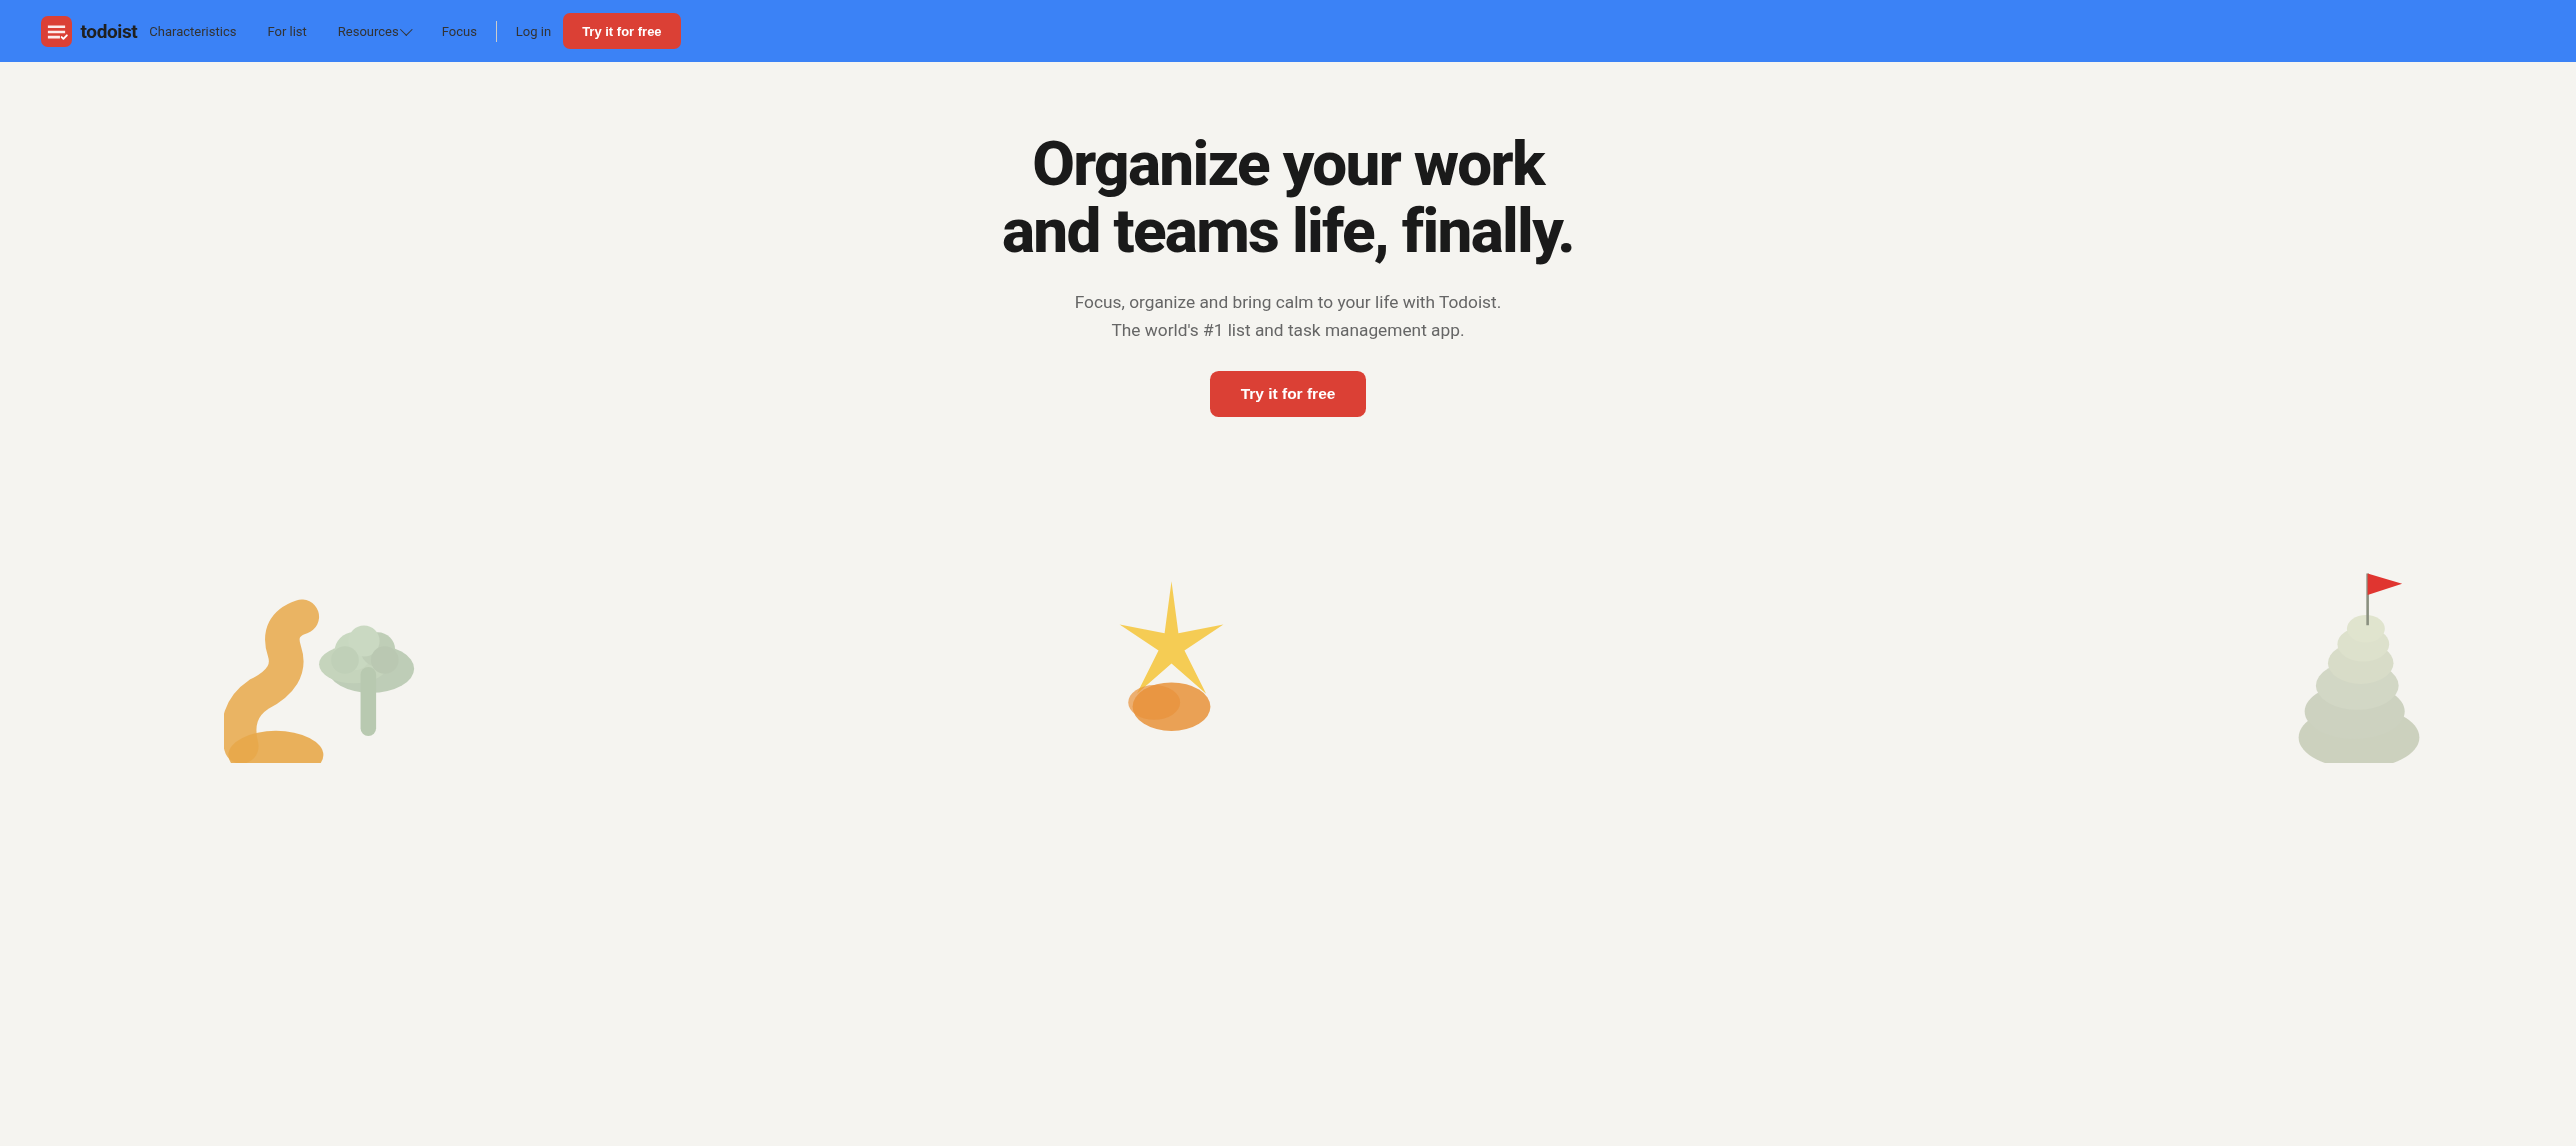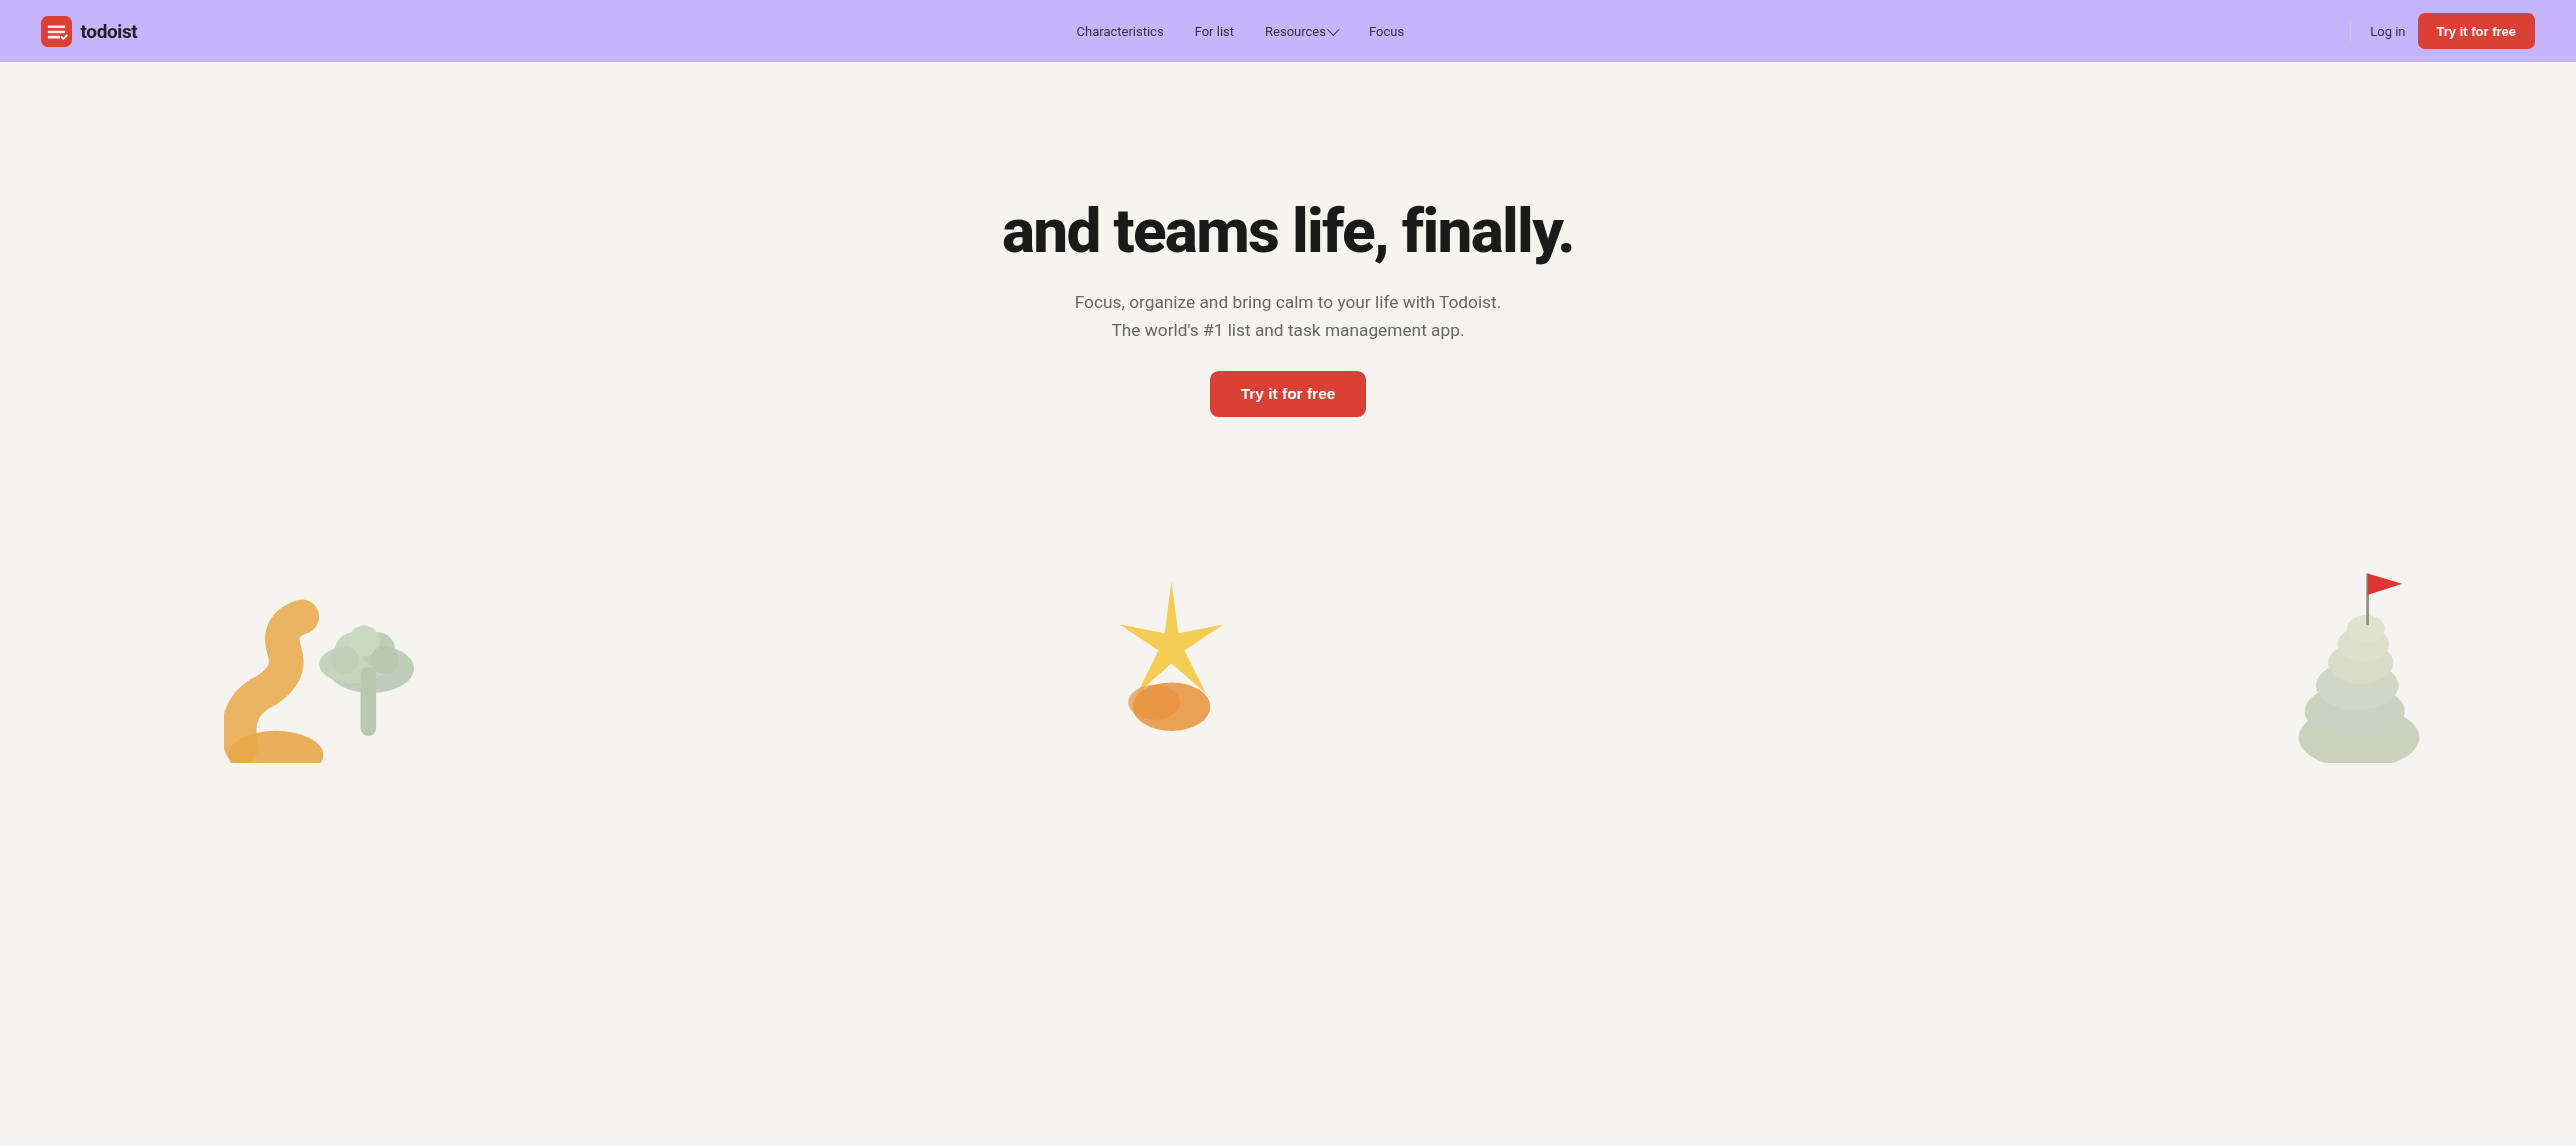--- a/index.html
+++ b/index.html
@@ -12,24 +12,23 @@
       font-family: -apple-system, BlinkMacSystemFont, 'Segoe UI', Roboto, Helvetica, Arial, sans-serif;
       background-color: #f5f4f0;
       min-height: 100vh;
       overflow-x: hidden;
     }
 
     
     nav {
       display: flex;
       align-items: center;
-      justify-content: space-between;
       padding: 0 41px;
       height: 62px;
-      background-color: #c4b5fd;
+      background-color: #3b82f6;
       position: sticky;
       top: 0;
       z-index: 100;
     }
 
     .logo-area {
       display: flex;
       align-items: center;
       gap: 8.6px;
       cursor: pointer;
@@ -214,21 +213,21 @@
 
   <div class="nav-right">
     <div class="nav-divider"></div>
     <a class="login-link">Log in</a>
     <button class="try-btn">Try it for free</button>
   </div>
 </nav>
 
 <main class="hero">
   <h1 class="hero-headline">
-    <br>
+    <span>Organize your work</span><br>
     <span>and teams life, finally.</span>
   </h1>
 
   <p class="hero-sub">Focus, organize and bring calm to your life with Todoist. The world's #1 list and task management app.</p>
 
   <button class="hero-cta">Try it for free</button>
 
   <div class="illustration-area">
 
     <svg class="blob-left" viewBox="0 0 280 280" fill="none" xmlns="http://www.w3.org/2000/svg">

